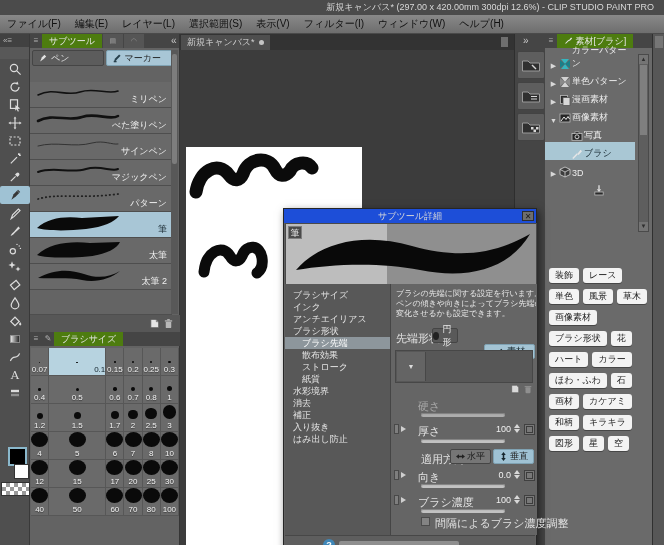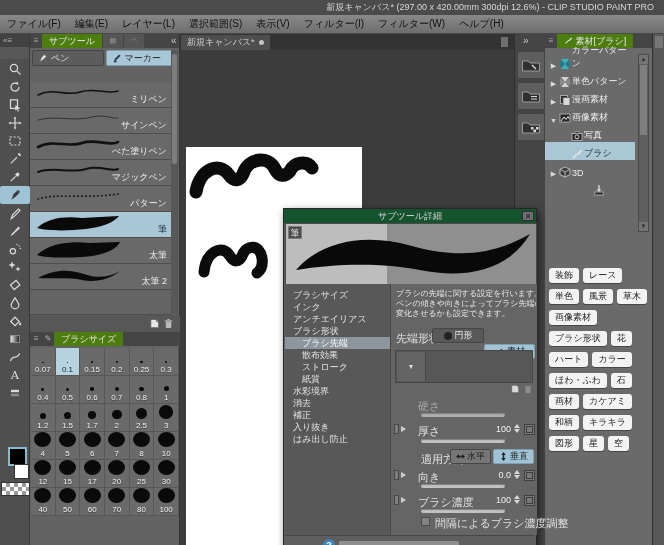--- a/index.html
+++ b/index.html
@@ -49,21 +49,21 @@
   #st-scroll{position:absolute;right:1px;top:16px;width:7px;height:264px;background:#585858;}
   #st-scroll .thumb{position:absolute;left:1px;top:4px;width:5px;height:110px;background:#7d7d7d;border-radius:2px;}
   
   #bs-hdr{position:absolute;left:0;top:298px;width:150px;}
   #bs-grid{position:absolute;left:1px;top:314px;width:148px;display:grid;grid-template-columns:repeat(6,1fr);}
   .bs-cell{height:28px;background:#6a6a6a;border-right:1px solid #575757;border-bottom:1px solid #575757;
            display:flex;flex-direction:column;align-items:center;justify-content:flex-end;box-sizing:border-box;}
   .bs-cell .dot{background:#0a0a0a;border-radius:50%;margin-bottom:2px;}
   .bs-cell .val{font-size:8px;color:#f2f2f2;line-height:9px;margin-bottom:1px;text-shadow:0 1px 1px #3a3a3a;}
   .bs-cell.selected{background:#b7d3e0;}
-  .bs-cell.selected .val{color:#14242c;text-shadow:none;}
+  .bs-cell.selected .val{color:#14242c;text-shadow:none;padding-left:45px;}
   
   #canvas{left:180px;top:34px;width:334px;height:511px;background:#3c3c3c;}
   #tabbar{position:absolute;left:0;top:0;width:334px;height:16px;background:#333333;}
   #tabbar .arrow{position:absolute;left:-9px;top:1px;color:#c8c8c8;font-size:10px;}
   #doc-tab{position:absolute;left:1px;top:1px;height:15px;background:#4e4e4e;color:#d2d2d2;font-size:9px;
            line-height:15px;padding:0 6px;display:flex;align-items:center;gap:4px;}
   #doc-tab .dot{width:5px;height:5px;border-radius:50%;background:#c4c4c4;}
   #tab-stub{position:absolute;right:6px;top:3px;width:7px;height:10px;background:#6f6f6f;}
   #canvas-white{position:absolute;left:6px;top:113px;width:176px;height:398px;background:#ffffff;}
   
@@ -87,21 +87,21 @@
               display:flex;align-items:center;gap:3px;padding-left:3px;box-sizing:border-box;overflow:hidden;}
   #search-box .ph{font-size:8px;color:#9b9b9b;white-space:nowrap;}
   #mat-tags{position:absolute;left:0;top:226px;width:104px;height:285px;overflow:hidden;padding:4px 0 0 2px;box-sizing:border-box;}
   .tag{display:inline-block;margin:2px 2px;background:#f3f3f3;border-radius:3px;padding:1px 6px;
        font-size:9px;color:#1c1c1c;box-shadow:0 1px 0 #474747;}
   #rightstrip{left:652px;top:34px;width:12px;height:511px;background:#575757;border-left:1px solid #303030;box-sizing:border-box;}
   #rightstrip .stubtab{width:8px;height:12px;background:#767676;margin:2px auto;}
   
   #dialog{left:283px;top:208px;width:254px;height:345px;background:#616161;border:1px solid #262626;
           box-shadow:2px 3px 8px rgba(0,0,0,.55);box-sizing:border-box;z-index:50;}
-  #dlg-title{height:14px;background:#14532d;color:#d9d9d9;font-size:9px;text-align:center;line-height:14px;position:relative;}
+  #dlg-title{height:14px;background:#1d4ed8;color:#d9d9d9;font-size:9px;text-align:center;line-height:14px;position:relative;}
   #dlg-close{position:absolute;right:2px;top:2px;width:12px;height:10px;background:#6e6e6e;border:1px solid #2d2d2d;
              color:#1c1c1c;font-size:8px;line-height:9px;text-align:center;box-sizing:border-box;}
   #dlg-preview{position:absolute;left:1px;top:14px;width:250px;height:60px;background:#8f8f8f;border:1px solid #4a4a4a;}
   #dlg-preview .lt{position:absolute;left:0;top:0;width:101px;height:60px;background:#bdbdbd;}
   #dlg-badge{position:absolute;left:2px;top:2px;width:14px;height:13px;background:#4a4a4a;border:1px solid #7d7d7d;
              color:#eee;font-size:9px;line-height:13px;text-align:center;box-sizing:border-box;}
   #dlg-nav{position:absolute;left:1px;top:75px;width:106px;height:251px;background:#585858;border-right:1px solid #454545;box-sizing:border-box;padding-top:5px;}
   .nav-item{font-size:9px;color:#e4e4e4;line-height:12px;padding-left:8px;white-space:nowrap;overflow:hidden;}
   .nav-item.sub{padding-left:17px;}
   .nav-item.selected{background:#8d969c;color:#ffffff;}
@@ -140,21 +140,21 @@
 <body>
 
 <div id="titlebar" class="abs">新規キャンバス* (297.00 x 420.00mm 300dpi 12.6%)  - CLIP STUDIO PAINT PRO</div>
 <div id="menubar" class="abs">
     <div class="menu-item">ファイル(F)</div>
     <div class="menu-item">編集(E)</div>
     <div class="menu-item">レイヤー(L)</div>
     <div class="menu-item">選択範囲(S)</div>
     <div class="menu-item">表示(V)</div>
     <div class="menu-item">フィルター(I)</div>
-    <div class="menu-item">フィルター(W)</div>
+    <div class="menu-item">ウィンドウ(W)</div>
     <div class="menu-item">ヘルプ(H)</div>
   </div>
 
 <div id="toolcol" class="abs">
   <div class="hdr">«≡</div>
   <div class="hdr2"></div>
   <div>
       <div class="tool">
         <svg width="14" height="14" viewBox="0 0 14 14">
           <circle cx="6" cy="6" r="3.6" stroke="#dcdcdc" stroke-width="1.2" fill="none"></circle>
@@ -304,29 +304,29 @@
   </div>
   <div id="st-list">
       <div class="st-row">
         <svg width="90" height="20" viewBox="0 0 90 20">
           <path d="M4,12 C20,4 32,14 46,9 C60,4 74,12 84,8" fill="none" stroke="#111" stroke-width="1.6" stroke-linecap="round"></path>
         </svg>
         <span class="nm">ミリペン</span>
       </div>
       <div class="st-row">
         <svg width="90" height="20" viewBox="0 0 90 20">
-          <path d="M4,11 C22,6 40,13 58,8 C70,5 78,10 84,9" fill="none" stroke="#333" stroke-width="1" stroke-linecap="round"></path>
-        </svg>
-        <span class="nm">サインペン</span>
+          <path d="M4,12 C18,4 34,13 48,8 C62,3 76,12 84,7" fill="none" stroke="#111" stroke-width="2.6" stroke-linecap="round"></path>
+        </svg>
+        <span class="nm">べた塗りペン</span>
       </div>
       <div class="st-row">
         <svg width="90" height="20" viewBox="0 0 90 20">
-          <path d="M4,12 C18,4 34,13 48,8 C62,3 76,12 84,7" fill="none" stroke="#111" stroke-width="2.6" stroke-linecap="round"></path>
-        </svg>
-        <span class="nm">べた塗りペン</span>
+          <path d="M4,11 C22,6 40,13 58,8 C70,5 78,10 84,9" fill="none" stroke="#333" stroke-width="1" stroke-linecap="round"></path>
+        </svg>
+        <span class="nm">サインペン</span>
       </div>
       <div class="st-row">
         <svg width="90" height="20" viewBox="0 0 90 20">
           <path d="M4,11 C20,5 36,13 52,8 C66,4 78,11 84,8" fill="none" stroke="#111" stroke-width="2" stroke-linecap="round"></path>
         </svg>
         <span class="nm">マジックペン</span>
       </div>
       <div class="st-row">
         <svg width="90" height="20" viewBox="0 0 90 20">
           <path d="M4,12 C24,6 48,12 84,7" fill="none" stroke="#222" stroke-width="1.8" stroke-linecap="round" stroke-dasharray="0.5 3.5"></path>
@@ -696,21 +696,21 @@
       <div class="nav-item">補正</div>
       <div class="nav-item">入り抜き</div>
       <div class="nav-item">はみ出し防止</div>
     </div>
   <div id="dlg-content">
     <div class="desc" style="top:5px">ブラシの先端に関する設定を行います。</div>
     <div class="desc" style="top:15px">ペンの傾きや向きによってブラシ先端の形状をどう</div>
     <div class="desc" style="top:25px">変化させるかも設定できます。</div>
 
     <div class="flabel abs" style="left:5px;top:47px">先端形状</div>
-    <div class="opt-btn" style="left:41px;top:44px;width:52px">
+    <div class="opt-btn" style="left:41px;top:44px;width:26px">
       <span style="width:8px;height:8px;border-radius:50%;background:#222"></span>
       <span>円形</span>
     </div>
     <div class="opt-btn selected" style="left:93px;top:60px;width:51px">
       <svg width="10" height="10" viewBox="0 0 12 12">
           <path d="M2 10 C3 7 4 6 6 4.5 L9 2 L10 3.5 L7 6.5 C5.5 8 5 9 2 10 Z" fill="#203038"></path>
         </svg>
       <span>素材</span>
     </div>
 

